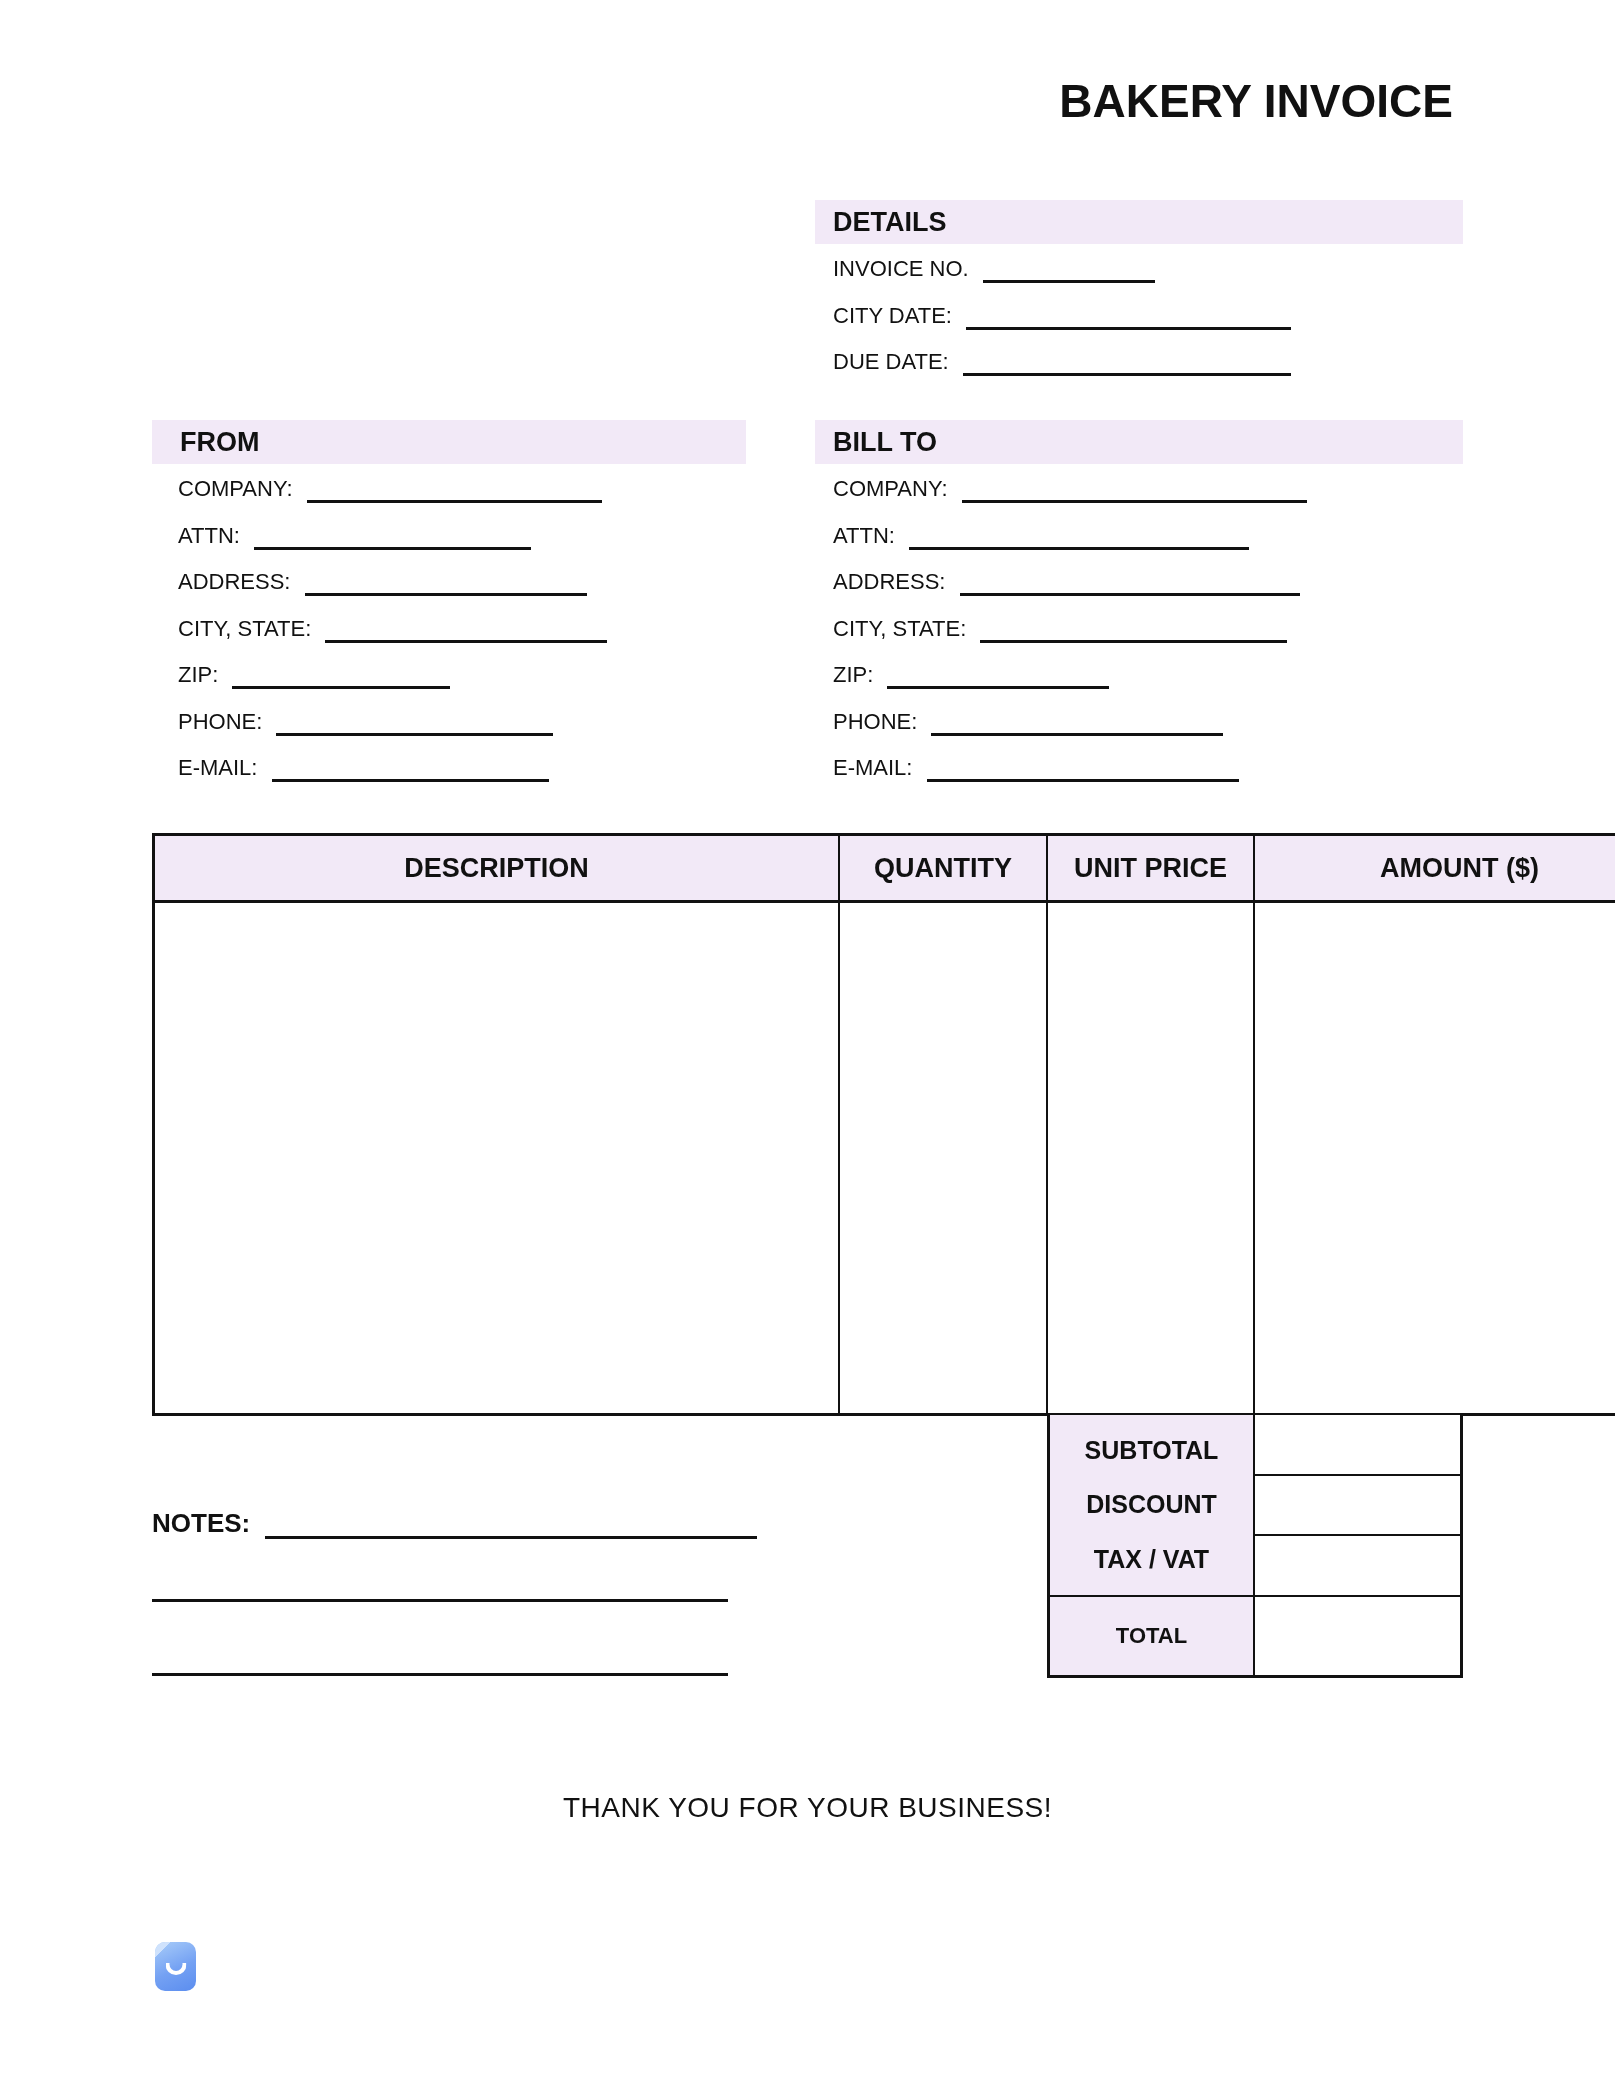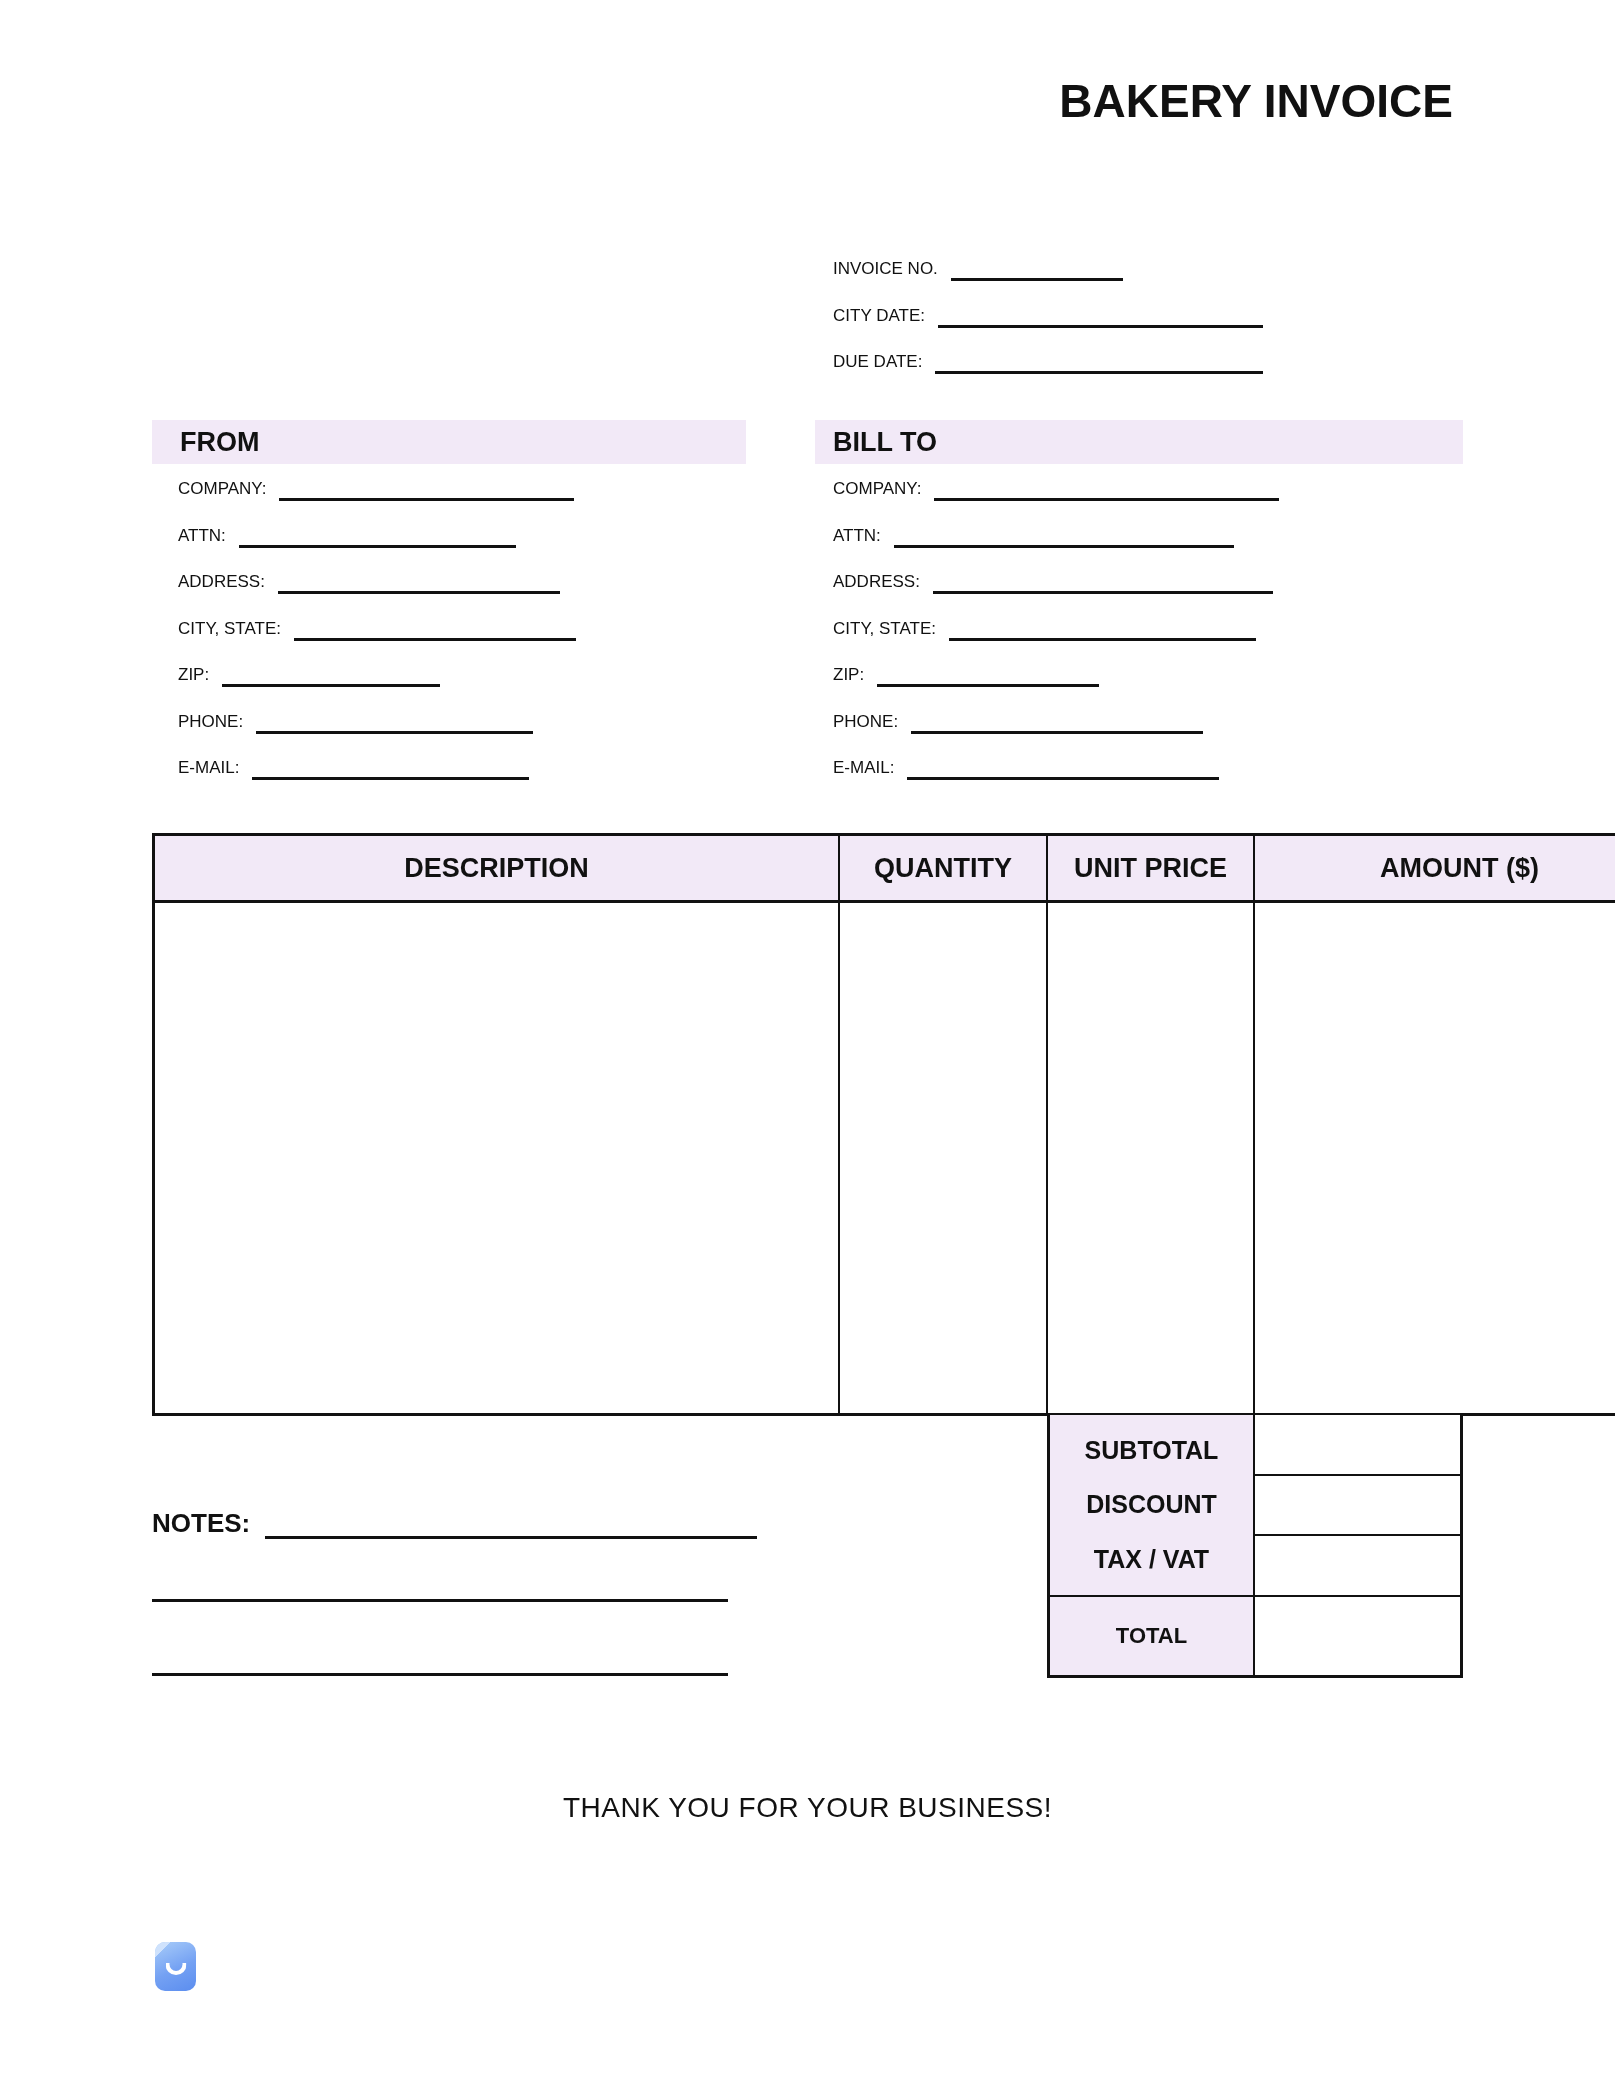--- a/index.html
+++ b/index.html
@@ -21,21 +21,21 @@
     position: absolute; height: 44px;
     background: #f2e9f7;
     display: flex; align-items: center;
     font-size: 27px; font-weight: 700;
   }
   .head-details, .head-billto { left: 815px; width: 648px; padding-left: 18px; }
   .head-details { top: 200px; }
   .head-from { left: 152px; top: 420px; width: 594px; padding-left: 28px; }
   .head-billto { top: 420px; }
 
-  .fields { position: absolute; font-size: 17px; }
+  .fields { position: absolute; font-size: 22px; }
   .f-details { left: 833px; top: 246px; width: 640px; }
   .f-from    { left: 178px; top: 466px; width: 600px; }
   .f-billto  { left: 833px; top: 466px; width: 640px; }
   .field-row { height: 46.5px; line-height: 46.5px; white-space: nowrap; }
   .bline {
     display: inline-block; height: 3px;
     border-bottom: 3px solid #111;
     transform: translateY(7px);
     margin-left: 8px;
     overflow: hidden;
@@ -141,20 +141,23 @@
     border-radius: 0 0 12px 12px;
   }
 </style>
 </head>
 <body>
 
 <div class="page">
 
   <div class="title">BAKERY INVOICE</div>
 
+  <div class="sec-head head-details">
+    <span>DETAILS</span>
+  </div>
   <div class="fields f-details">
     <div class="field-row">
       <span>INVOICE NO.</span>
       <span class="bline" style="width:172px"></span>
     </div>
     <div class="field-row">
       <span>CITY DATE:</span>
       <span class="bline" style="width:325px"></span>
     </div>
     <div class="field-row">

